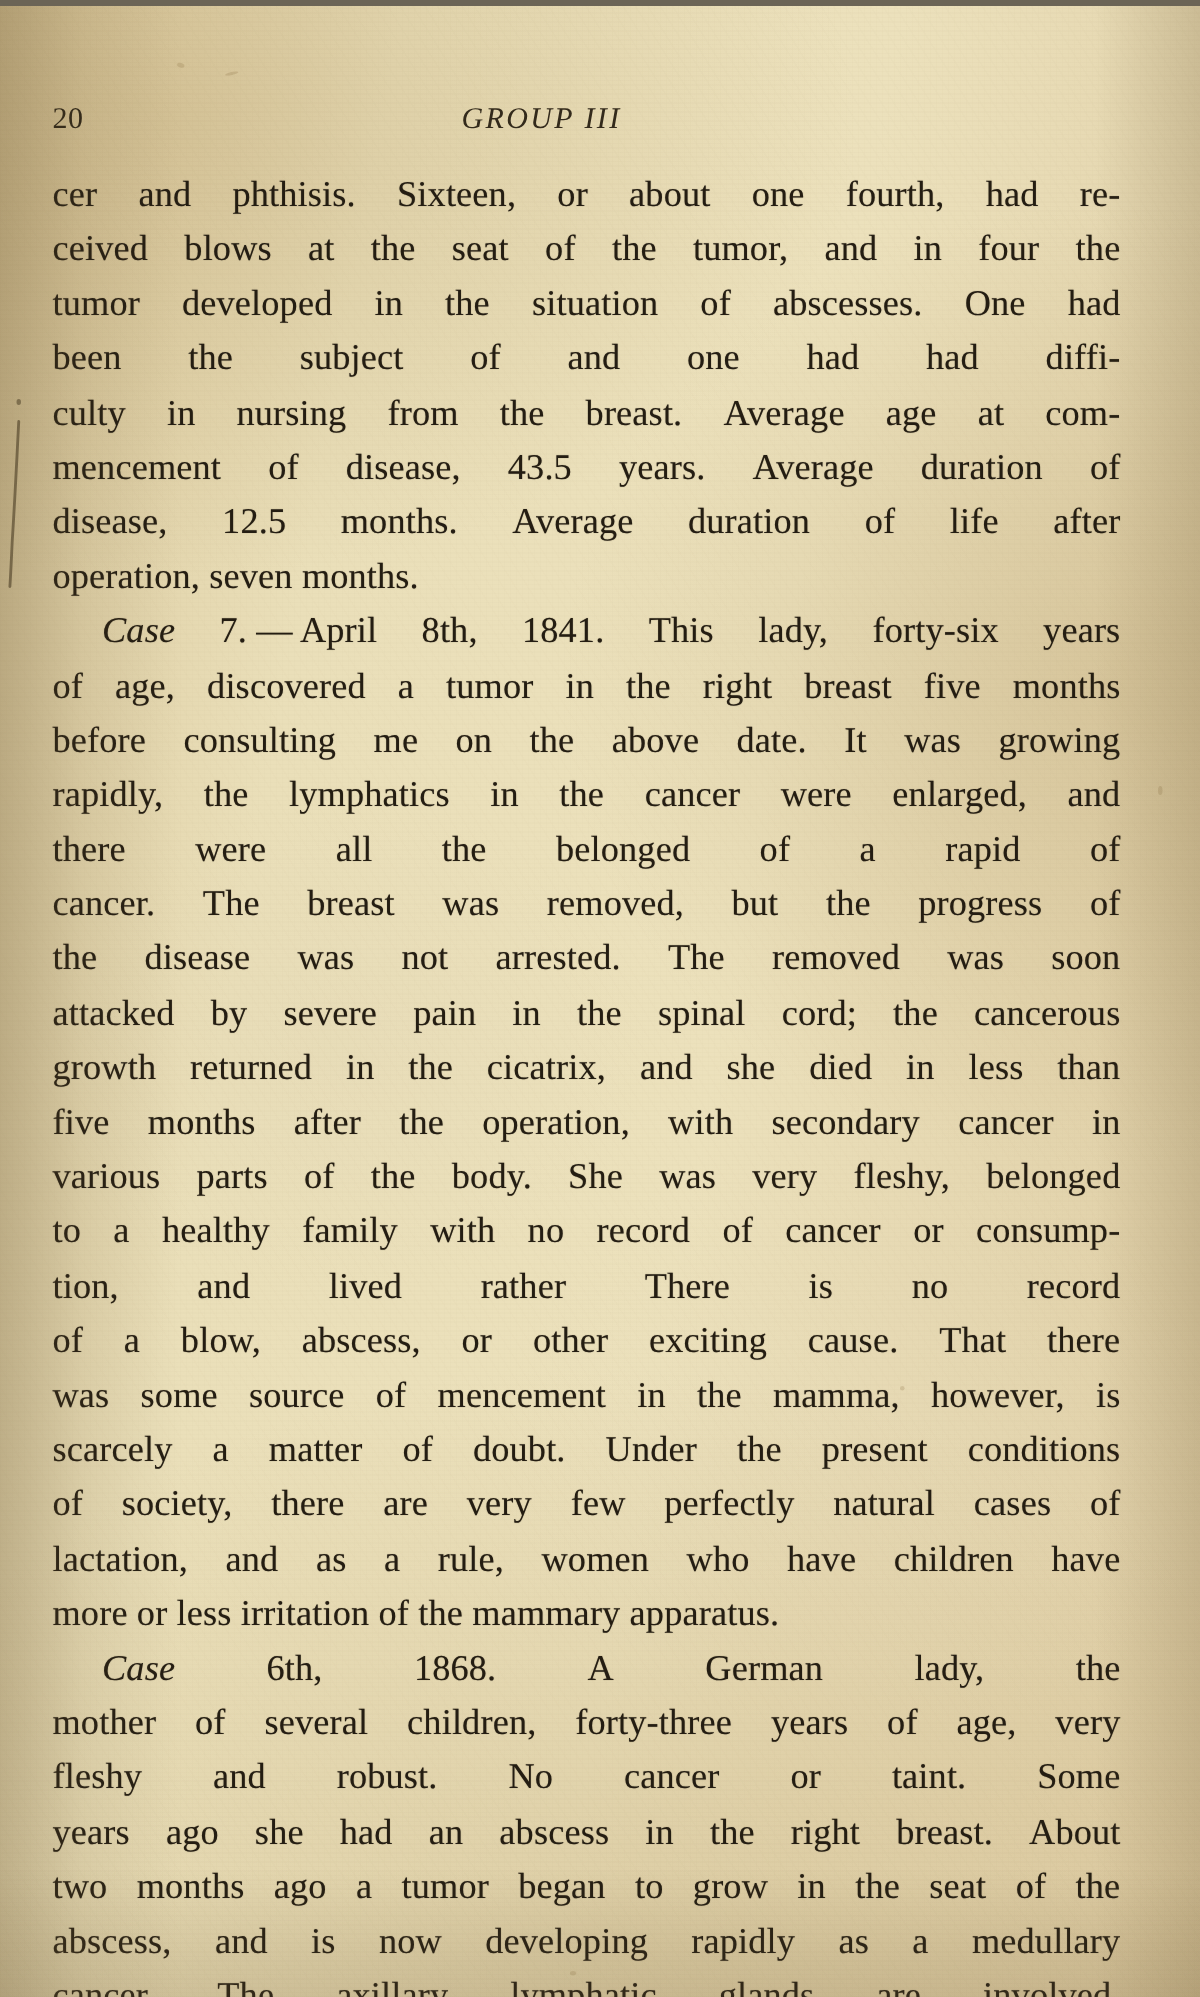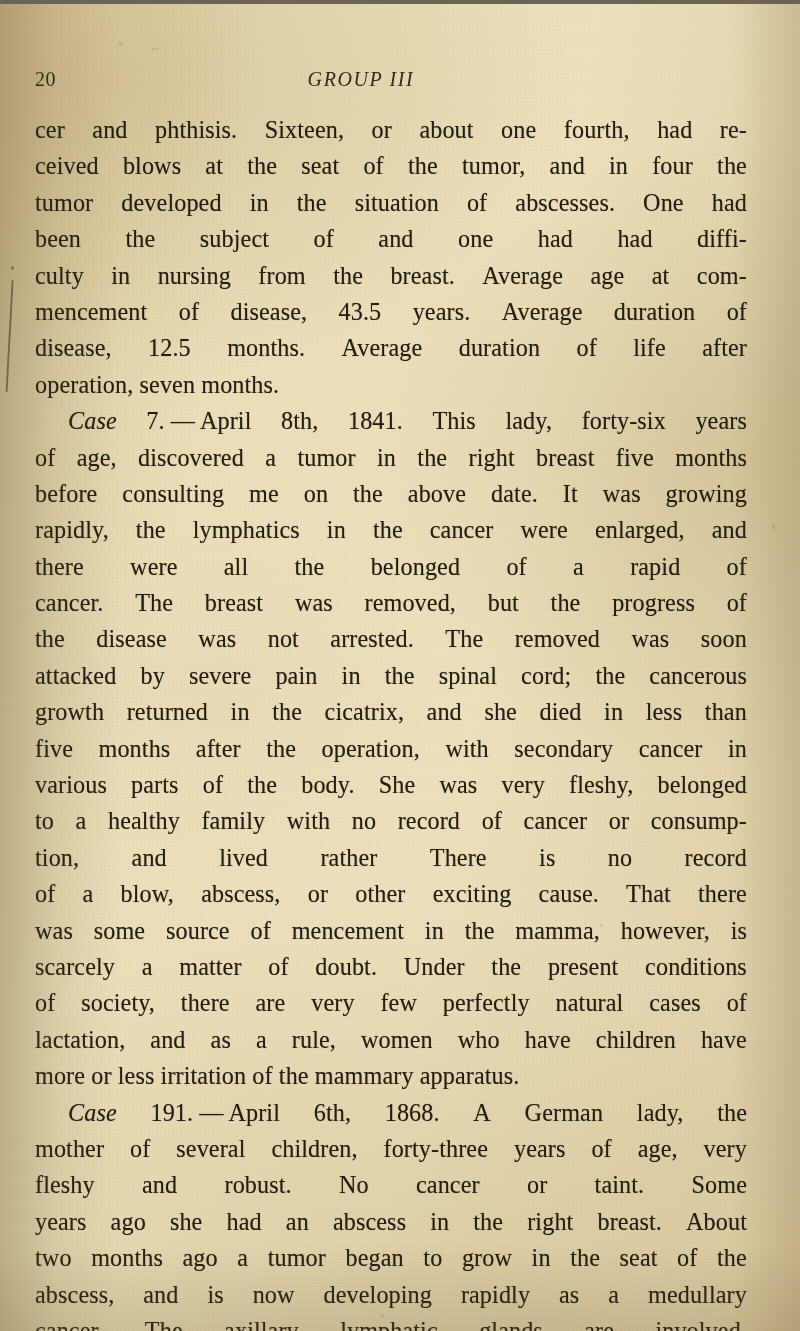--- a/index.html
+++ b/index.html
@@ -203,21 +203,21 @@
     <div class="line just"><span>various</span><span>parts</span><span>of</span><span>the</span><span>body.</span><span>She</span><span>was</span><span>very</span><span>fleshy,</span><span>belonged</span></div>
     <div class="line just"><span>to</span><span>a</span><span>healthy</span><span>family</span><span>with</span><span>no</span><span>record</span><span>of</span><span>cancer</span><span>or</span><span>consump-</span></div>
     <div class="line just"><span>tion,</span><span>and</span><span>lived</span><span>rather</span><span>There</span><span>is</span><span>no</span><span>record</span></div>
     <div class="line just"><span>of</span><span>a</span><span>blow,</span><span>abscess,</span><span>or</span><span>other</span><span>exciting</span><span>cause.</span><span>That</span><span>there</span></div>
     <div class="line just"><span>was</span><span>some</span><span>source</span><span>of</span><span>mencement</span><span>in</span><span>the</span><span>mamma,</span><span>however,</span><span>is</span></div>
     <div class="line just"><span>scarcely</span><span>a</span><span>matter</span><span>of</span><span>doubt.</span><span>Under</span><span>the</span><span>present</span><span>conditions</span></div>
     <div class="line just"><span>of</span><span>society,</span><span>there</span><span>are</span><span>very</span><span>few</span><span>perfectly</span><span>natural</span><span>cases</span><span>of</span></div>
     <div class="line just"><span>lactation,</span><span>and</span><span>as</span><span>a</span><span>rule,</span><span>women</span><span>who</span><span>have</span><span>children</span><span>have</span></div>
     <div class="line">more or less irritation of the mammary apparatus.</div>
 
-    <div class="line just indent"><span class="it">Case</span><span>191. — April</span><span>6th,</span><span>1868.</span><span>A</span><span>German</span><span>lady,</span><span>the</span></div>
+    <div class="line just indent"><span class="it">Case</span><span>6th,</span><span>1868.</span><span>A</span><span>German</span><span>lady,</span><span>the</span></div>
     <div class="line just"><span>mother</span><span>of</span><span>several</span><span>children,</span><span>forty-three</span><span>years</span><span>of</span><span>age,</span><span>very</span></div>
     <div class="line just"><span>fleshy</span><span>and</span><span>robust.</span><span>No</span><span>cancer</span><span>or</span><span>taint.</span><span>Some</span></div>
     <div class="line just"><span>years</span><span>ago</span><span>she</span><span>had</span><span>an</span><span>abscess</span><span>in</span><span>the</span><span>right</span><span>breast.</span><span>About</span></div>
     <div class="line just"><span>two</span><span>months</span><span>ago</span><span>a</span><span>tumor</span><span>began</span><span>to</span><span>grow</span><span>in</span><span>the</span><span>seat</span><span>of</span><span>the</span></div>
     <div class="line just"><span>abscess,</span><span>and</span><span>is</span><span>now</span><span>developing</span><span>rapidly</span><span>as</span><span>a</span><span>medullary</span></div>
     <div class="line just"><span>cancer.</span><span>The</span><span>axillary</span><span>lymphatic</span><span>glands</span><span>are</span><span>involved.</span></div>
 
   </div>
 
   <div id="gutter-shadow"></div>

